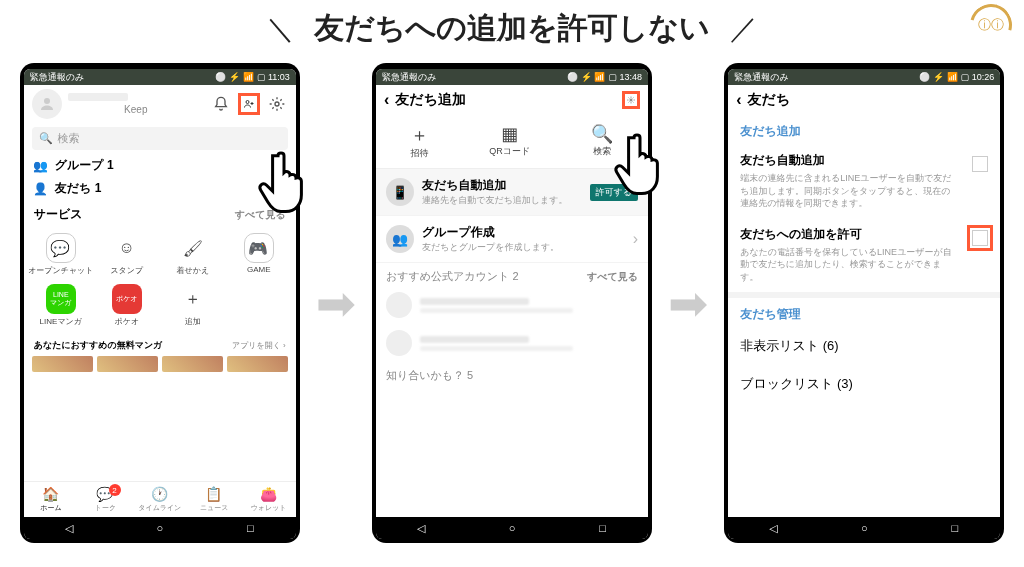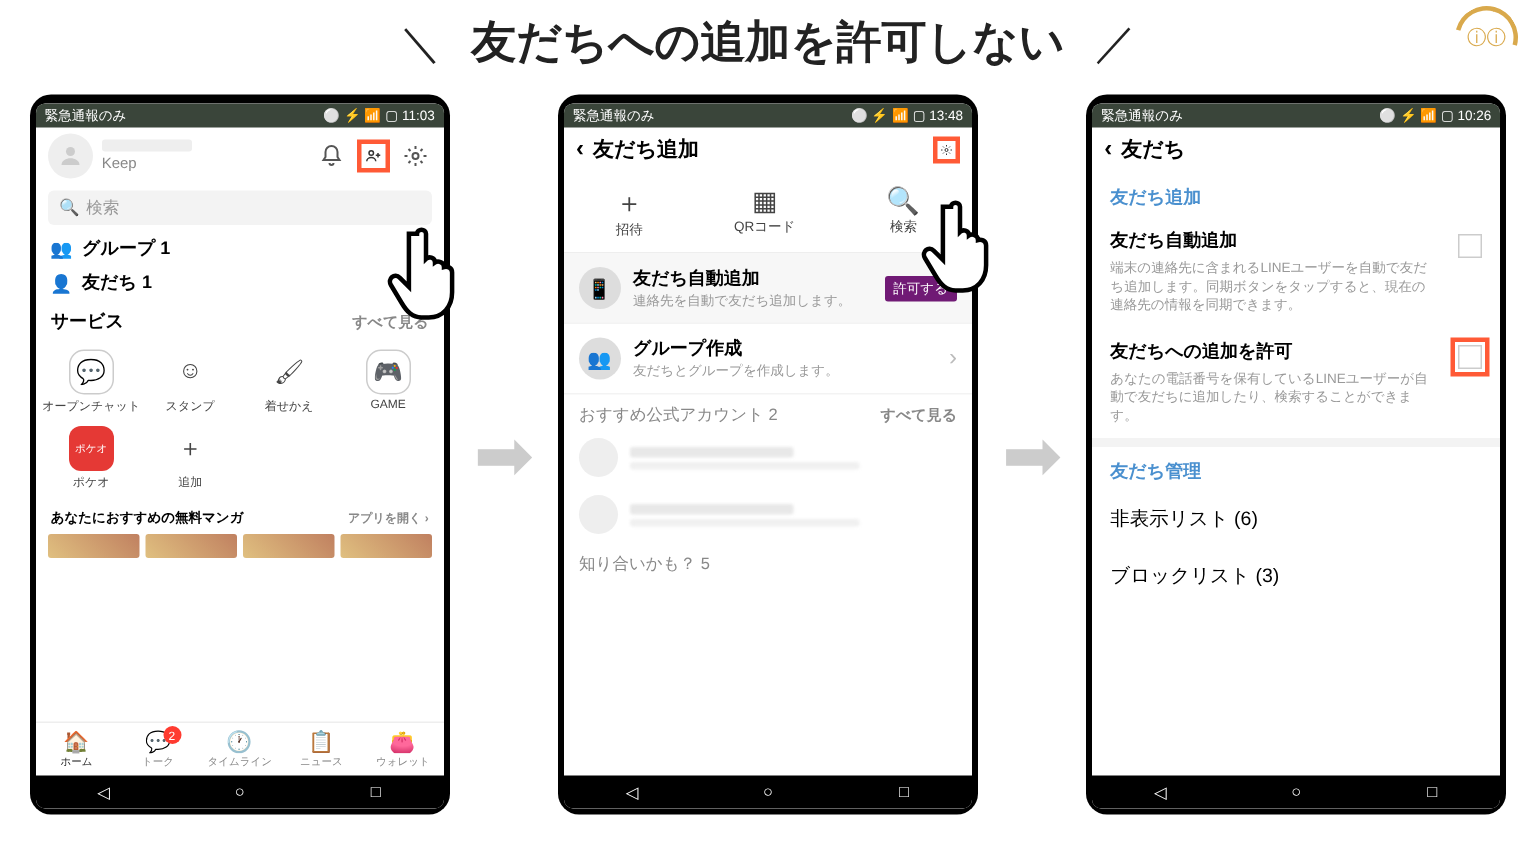--- a/index.html
+++ b/index.html
@@ -11,21 +11,21 @@
 .logo span { transform: rotate(30deg); display: block; }
 .phones { display: flex; justify-content: center; align-items: center; gap: 16px; margin-top: 14px; }
 .phone { width: 280px; height: 480px; background: #000; border-radius: 14px; padding: 6px 4px 4px 4px; position: relative; }
 .screen { width: 100%; height: 100%; background: #fff; border-radius: 6px; overflow: hidden; display: flex; flex-direction: column; }
 .statusbar { background: #3a453a; color: #fff; font-size: 9px; display: flex; justify-content: space-between; align-items: center; padding: 2px 6px; height: 16px; }
 .appbar { display: flex; align-items: center; padding: 6px 8px; gap: 6px; font-size: 14px; font-weight: 600; }
 .appbar .back { font-size: 16px; font-weight: 700; }
 .appbar .spacer { flex: 1; }
 .gear { width: 18px; height: 18px; display: flex; align-items: center; justify-content: center; }
 .highlight-box { border: 3px solid #ff5a36; padding: 2px; }
-.profile-row { display: flex; align-items: center; gap: 6px; padding: 4px 8px; }
+.profile-row { display: flex; align-items: center; gap: 6px; padding: 4px 8px; text-align: center; }
 .avatar-empty { width: 30px; height: 30px; border-radius: 50%; background: #eee; display: flex; align-items: center; justify-content: center; color: #bbb; }
 .profile-name { flex: 1; }
 .profile-name .bar1 { background: #eee; height: 8px; width: 60px; border-radius: 2px; margin-bottom: 3px; }
 .profile-name .keep { font-size: 10px; color: #888; }
 .icon-btn { width: 22px; height: 22px; display: flex; align-items: center; justify-content: center; color: #444; }
 .search-row { margin: 4px 8px; background: #f3f3f3; border-radius: 4px; padding: 4px 8px; font-size: 11px; color: #999; display: flex; align-items: center; gap: 4px; }
 .section-label { font-size: 12px; font-weight: 600; padding: 6px 10px 2px 10px; display: flex; justify-content: space-between; align-items: center; }
 .section-label .all { font-size: 10px; color: #888; font-weight: 700; }
 .svc-grid { display: flex; flex-wrap: wrap; padding: 4px 4px; }
 .svc-item { width: 25%; text-align: center; font-size: 8px; color: #444; padding: 4px 0; }
@@ -41,39 +41,39 @@
 .sys-nav span { color: #fff; font-size: 11px; width: 14px; height: 14px; display: flex; align-items: center; justify-content: center; }
 .arrow { font-size: 48px; color: #ccc; }
 .add-methods { display: flex; justify-content: space-around; padding: 8px 4px; border-bottom: 1px solid #eee; }
 .add-method { text-align: center; font-size: 9px; color: #444; }
 .add-method .mic { font-size: 18px; display: block; }
 .list-item { display: flex; align-items: center; gap: 8px; padding: 8px 10px; border-bottom: 1px solid #f3f3f3; }
 .list-item .lic { width: 28px; height: 28px; border-radius: 50%; background: #ddd; display: flex; align-items: center; justify-content: center; font-size: 13px; color: #888; }
 .list-item .txt { flex: 1; }
 .list-item .ttl { font-size: 12px; font-weight: 600; }
 .list-item .sub { font-size: 9px; color: #999; }
-.permit-btn { background: #701a75; color: #fff; font-size: 9px; padding: 2px 6px; border-radius: 2px; }
+.permit-btn { background: #0f766e; color: #fff; font-size: 9px; padding: 2px 6px; border-radius: 2px; }
 .sugg-row { display: flex; align-items: center; gap: 8px; padding: 6px 10px; }
 .sugg-av { width: 26px; height: 26px; border-radius: 50%; background: #eee; }
 .sugg-blur { flex: 1; }
 .sugg-blur .b1 { height: 7px; background: #e8e8e8; border-radius: 2px; margin-bottom: 3px; width: 50%; filter: blur(1px);}
 .sugg-blur .b2 { height: 5px; background: #f0f0f0; border-radius: 2px; width: 70%; filter: blur(1px);}
 .yellow-row { background: #fffce6; padding: 8px 10px; display: flex; align-items: center; gap: 8px; font-size: 10px; color: #888; }
 .s3-h { font-size: 12px; color: #4a90cf; font-weight: 600; padding: 8px 12px 4px 12px; }
 .s3-item { padding: 8px 12px; }
 .s3-item .t { font-size: 12px; font-weight: 600; margin-bottom: 3px; }
 .s3-item .d { font-size: 9px; color: #999; line-height: 1.4; }
 .s3-row { display: flex; align-items: flex-start; gap: 8px; }
 .chk { width: 16px; height: 16px; border: 1px solid #ccc; margin-top: 12px; flex-shrink: 0; }
 .chk.hl { outline: 3px solid #ff5a36; outline-offset: 2px; }
 .divider { height: 6px; background: #f3f3f3; }
 .s3-list { padding: 10px 12px; font-size: 13px; }
 .badge-dot { width: 12px; height: 12px; background: #ff3b30; border-radius: 50%; color: #fff; font-size: 8px; display: inline-flex; align-items: center; justify-content: center; position: absolute; top: 2px; right: 12px; }
 .recommend-row { padding: 4px 10px; font-size: 9px; font-weight: 600; display: flex; justify-content: space-between; align-items: center;}
-.recommend-row .open-app { font-size: 8px; color: #888; font-weight: 700; text-align: right; }
+.recommend-row .open-app { font-size: 8px; color: #888; font-weight: 400; text-align: right; }
 .manga-thumbs { display: flex; gap: 4px; padding: 0 8px; height: 16px; overflow: hidden;}
 .manga-thumbs .th { flex:1; background: linear-gradient(45deg,#e0c080,#c08060); border-radius: 2px; }
 </style>
 </head>
 <body>
 
 <div class="title-row">
   <span class="title-slash">＼</span>
   <span class="title-text">友だちへの追加を許可しない</span>
   <span class="title-slash">／</span>
@@ -135,20 +135,21 @@
     </div>
     <div class="section-label">
       <span>サービス</span>
       <span class="all">すべて見る</span>
     </div>
     <div class="svc-grid">
       <div class="svc-item"><div class="svc-ic" style="border:1px solid #ccc;border-radius:10px">💬</div><span>オープンチャット</span></div>
       <div class="svc-item"><div class="svc-ic">☺</div><span>スタンプ</span></div>
       <div class="svc-item"><div class="svc-ic">🖌</div><span>着せかえ</span></div>
       <div class="svc-item"><div class="svc-ic" style="border:1px solid #ccc;border-radius:10px">🎮</div><span>GAME</span></div>
+      <div class="svc-item"><div class="svc-ic" style="background:#2dd400;color:#fff;font-size:7px;border-radius:8px">LINE<br>マンガ</div><span>LINEマンガ</span></div>
       <div class="svc-item"><div class="svc-ic" style="background:#e53935;color:#fff;font-size:7px;border-radius:8px">ポケオ</div><span>ポケオ</span></div>
       <div class="svc-item"><div class="svc-ic">＋</div><span>追加</span></div>
     </div>
     <div class="recommend-row">
       <span>あなたにおすすめの無料マンガ</span>
       <span class="open-app">アプリを開く ›</span>
     </div>
     <div class="manga-thumbs">
           <div class="th"></div>
           <div class="th"></div>

